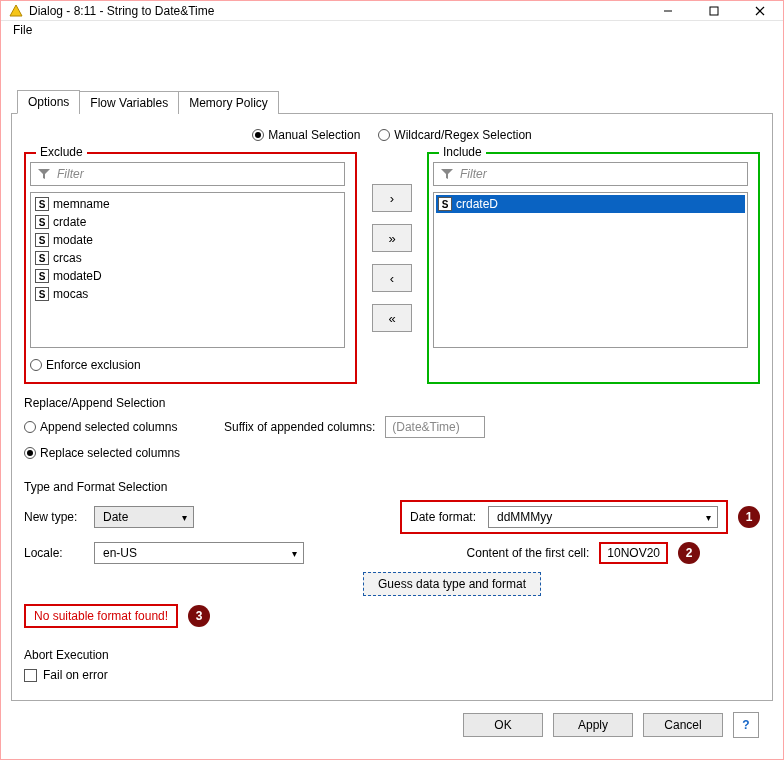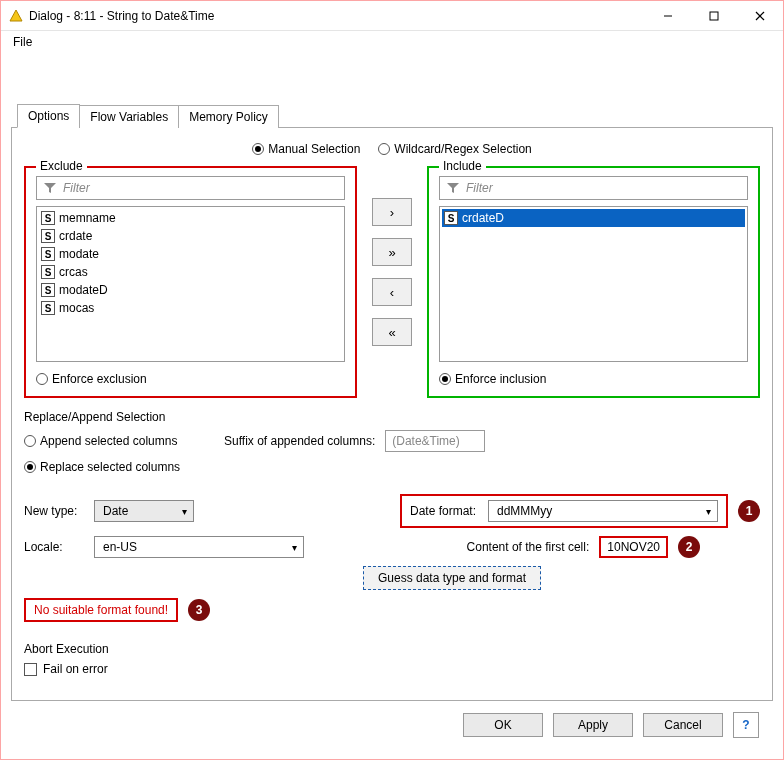--- a/index.html
+++ b/index.html
@@ -15,21 +15,21 @@
   .content { flex:1; position:relative; padding:6px 10px 10px 10px; display:flex; flex-direction:column; }
   .tabstrip { display:flex; align-items:flex-end; height:24px; margin-left:6px; position:relative; z-index:2;margin-top:44px; }
   .tab { padding:4px 10px; border:1px solid #aaa; border-bottom:none; background:#fff; margin-right:-1px; position:relative; top:1px; }
   .tab.active { background:#fff; border-bottom:1px solid #fff; }
   .tabpage { flex:1; border:1px solid #aaa; padding:10px 12px; position:relative; overflow:hidden; display:flex; flex-direction:column; }
   .selmode { display:flex; justify-content:center; align-items:center; gap:18px; margin:4px 0 10px 0; }
   .radio { display:flex; align-items:center; gap:4px; }
   .radio .dot { width:12px; height:12px; border:1px solid #555; border-radius:50%; display:flex; align-items:center; justify-content:center; }
   .radio .dot.selected::after { content:""; width:6px; height:6px; border-radius:50%; background:#000; display:block; }
   .colselect { display:flex; gap:10px; }
-  .colbox { border:2px solid; padding:8px 10px 10px 10px; position:relative; flex:1; display:flex; flex-direction:column; }
+  .colbox { border:2px solid; padding:8px 10px 10px 4px; position:relative; flex:1; display:flex; flex-direction:column; }
   .colbox.exclude { border-color:#d40000; }
   .colbox.include { border-color:#00b400; }
   .colbox .legend { position:absolute; top:-9px; left:10px; background:#fff; padding:0 4px; font-size:12px; }
   .filterinput { display:flex; align-items:center; border:1px solid #999; height:24px; padding:0 6px; color:#888; font-style:italic; gap:6px; }
   .filterinput svg { flex:none; }
   .listbox { border:1px solid #999; height:156px; margin-top:6px; overflow:auto; padding:2px; background:#fff; }
   .listitem { display:flex; align-items:center; gap:4px; height:18px; padding:0 2px; }
   .listitem.selected { background:#0a63c2; color:#fff; }
   .typeicon { width:14px; height:14px; border:1px solid #555; background:#fff; color:#000; font-size:10px; font-weight:bold; display:flex; align-items:center; justify-content:center; }
   .listitem.selected .typeicon { color:#000; }
@@ -174,26 +174,20 @@
                 <polygon points="1,2 13,2 8,7 8,12 6,11 6,7" fill="#888"></polygon>
               </svg>
             <span>Filter</span>
           </div>
           <div class="listbox">
             <div class="listitem selected">
                 <span class="typeicon">S</span>
                 <span>crdateD</span>
               </div>
           </div>
-          <div class="enforce">
-            <span style="width:12px;height:12px;border:1px solid #555;border-radius:50%;display:inline-flex;align-items:center;justify-content:center;">
-                <span style="width:6px;height:6px;border-radius:50%;background:#000;display:block;"></span>
-              </span>
-            <span>Enforce inclusion</span>
-          </div>
         </div>
       </div>
 
       <div class="section">
         <div class="sectionTitle">Replace/Append Selection</div>
         <div class="row">
           <div class="radio" style="width:190px;">
             <span class="dot"></span>
             <span>Append selected columns</span>
           </div>
@@ -204,20 +198,21 @@
         </div>
         <div class="row">
           <div class="radio">
             <span class="dot selected"></span>
             <span>Replace selected columns</span>
           </div>
         </div>
       </div>
 
       <div class="section">
+        <div class="sectionTitle">Type and Format Selection</div>
 
         <div class="row">
           <span class="lbl" style="width:60px;">New type:</span>
           <div class="combo" style="width:100px;">
             <span class="cv">Date</span>
             <span class="chev">▾</span>
           </div>
           <div style="flex:1"></div>
           <div class="redbox" style="display:flex;align-items:center;padding:4px 8px;gap:12px;">
             <span class="lbl">Date format:</span>

